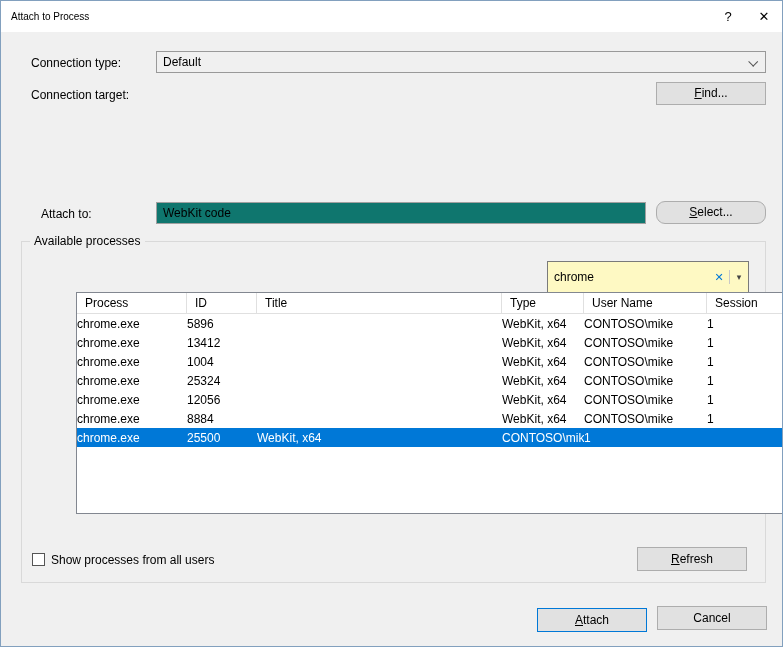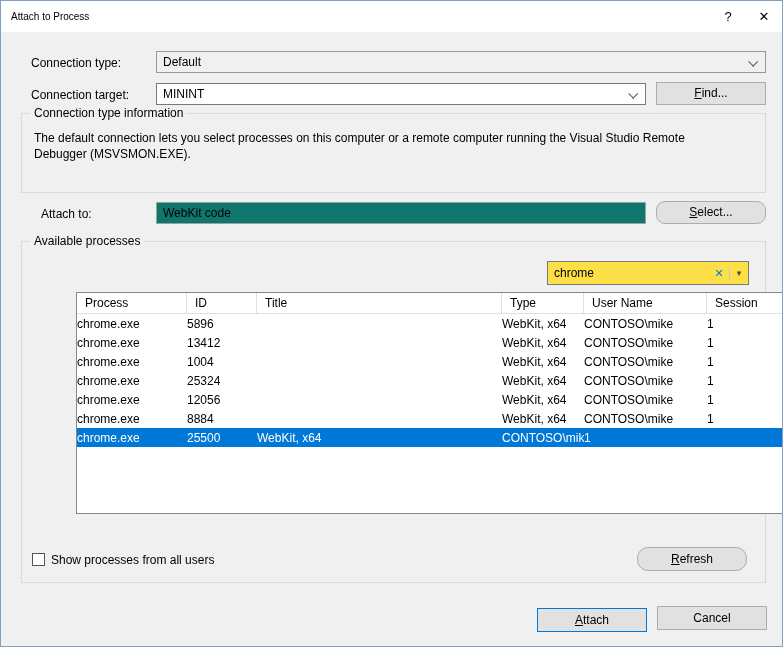--- a/index.html
+++ b/index.html
@@ -42,21 +42,21 @@
   
   .groupbox { position: absolute; border: 1px solid #d9d9d9; }
   .group-label {
     position: absolute; top: -8px; left: 8px; background: #f0f0f0;
     padding: 0 4px; white-space: nowrap;
   }
   .info-text { padding: 16px 62px 0 12px; line-height: 16px; }
 
   
   .searchbox {
-    position: absolute; height: 24px; background: #fde047; border: 1px solid #7a7a7a;
+    position: absolute; height: 32px; background: #fef9c3; border: 1px solid #7a7a7a;
     display: flex; align-items: center;
   }
   .searchbox input {
     flex: 1; min-width: 0; border: none; outline: none; background: transparent;
     font: inherit; padding: 0 6px; height: 100%;
   }
   .search-clear { width: 20px; text-align: center; color: #0078d7; font-size: 11px; cursor: default; }
   .search-divider { width: 1px; height: 14px; background: #c8c8c8; }
   .search-arrow { width: 18px; text-align: center; color: #444; font-size: 9px; cursor: default; }
 
@@ -92,30 +92,22 @@
     <span class="cap-btn">✕</span>
   </div>
 
   <span class="lbl" style="left:30px; top:55px;">Connection type:</span>
   <div class="combo flat" style="left:155px; top:50px; width:610px;">
     <span>Default</span>
     <span class="chev"></span>
   </div>
 
   <span class="lbl" style="left:30px; top:87px;">Connection target:</span>
-  <div class="combo white" style="left:155px; top:82px; width:490px;">
-    <span>MININT</span>
-    <span class="chev"></span>
-  </div>
   <div class="btn" style="left:655px; top:81px; width:110px;"><u>F</u>ind...</div>
 
-  <div class="groupbox" style="left:20px; top:112px; width:745px; height:80px;">
-    <span class="group-label">Connection type information</span>
-    <div class="info-text">The default connection lets you select processes on this computer or a remote computer running the Visual Studio Remote Debugger (MSVSMON.EXE).</div>
-  </div>
 
   <span class="lbl" style="left:40px; top:206px;">Attach to:</span>
   <div class="textbox ro" style="left:155px; top:201px; width:490px;">
     <span>WebKit code</span>
   </div>
   <div class="btn" style="left:655px; top:200px; width:110px;border-radius:9px;"><u>S</u>elect...</div>
 
   <div class="groupbox" style="left:20px; top:240px; width:745px; height:342px;">
     <span class="group-label">Available processes</span>
 
@@ -189,19 +181,19 @@
     <span class="cell">25500</span>
     <span class="cell">WebKit, x64</span>
     <span class="cell">CONTOSO\mike</span>
     <span class="cell">1</span>
   </div>
         </div>
     </div>
 
     <div class="checkbox" style="left:10px; top:311px;"></div>
     <span class="lbl" style="left:29px; top:311px;">Show processes from all users</span>
-    <div class="btn" style="left:615px; top:305px; width:110px; height:24px; line-height:22px;border-radius:11px;"><u>R</u>efresh</div>
+    <div class="btn" style="left:615px; top:305px; width:110px; height:24px; line-height:22px;"><u>R</u>efresh</div>
   </div>
 
   <div class="btn default" style="left:536px; top:607px; width:110px; height:24px; line-height:22px;"><u>A</u>ttach</div>
   <div class="btn" style="left:656px; top:605px; width:110px; height:24px; line-height:22px;">Cancel</div>
 
 </div>
 
 </body></html>

